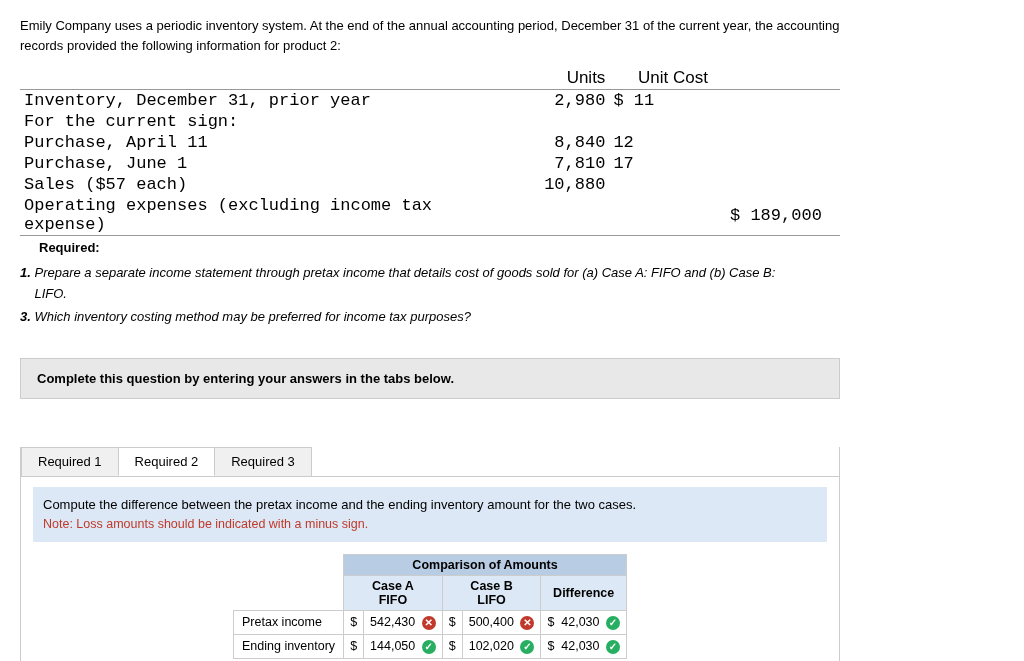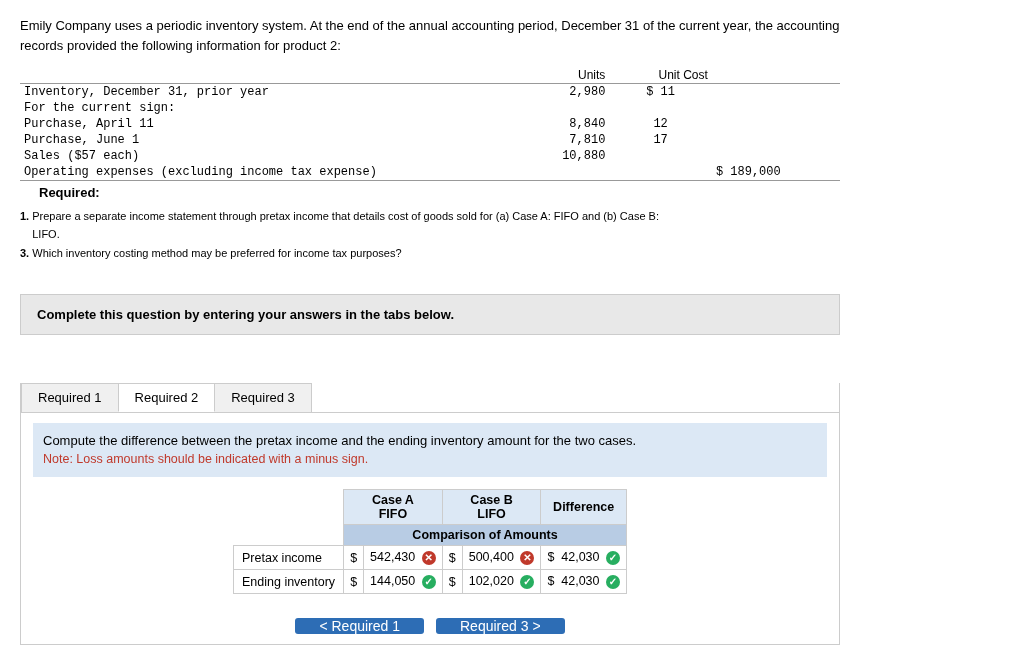--- a/index.html
+++ b/index.html
@@ -14,47 +14,48 @@
     }
     .intro-text {
       font-size: 13px;
       line-height: 1.5;
       margin-bottom: 12px;
     }
     .data-table {
       width: 100%;
       border-collapse: collapse;
       margin-bottom: 4px;
-      font-size: 12px;
+      font-size: 17px;
     }
     .data-table td {
       padding: 1px 4px;
     }
     .data-table .label-col { width: 380px; }
     .data-table .units-col { width: 80px; text-align: right; }
-    .data-table .cost-col { width: 80px; text-align: center; }
-    .data-table .amount-col { width: 100px; text-align: left; }
+    .data-table .cost-col { width: 80px; text-align: left; }
+    .data-table .amount-col { width: 100px; text-align: center; }
     .data-table .header-row td {
       font-weight: normal;
       text-align: right;
       border-bottom: 1px solid #999;
     }
     .data-table .bottom-border td {
       border-bottom: 1px solid #999;
     }
     .required-label {
       font-weight: bold;
       font-size: 13px;
       margin-bottom: 8px;
       padding-left: 19px;
     }
     .instructions {
-      font-size: 11px;
+      font-size: 13px;
       line-height: 1.6;
       margin-bottom: 16px;
+      font-style: italic;
     }
     .instructions p { margin-bottom: 2px; }
     .complete-box {
       background: #e8e8e8;
       border: 1px solid #ccc;
       padding: 12px 16px;
       font-weight: bold;
       font-size: 13px;
       margin-bottom: 8px;
     }
@@ -277,33 +278,33 @@
       <div class="instruction-blue">
         <div>Compute the difference between the pretax income and the ending inventory amount for the two cases.</div>
         <div class="note">Note: Loss amounts should be indicated with a minus sign.</div>
       </div>
 
       <div class="comp-section">
         <table class="comparison-table">
           <thead>
             <tr>
               <td style="border:none; background:#fff;"></td>
+              <td colspan="5" class="table-header-top" style="border:1px solid #ccc;">Comparison of Amounts</td>
+            </tr>
+            <tr>
+              <td style="border:none; background:#fff;"></td>
               <td colspan="2" class="sub-header" style="border:1px solid #ccc;">
                 <span>Case A</span><br>
                 <span>FIFO</span>
               </td>
               <td colspan="2" class="sub-header" style="border:1px solid #ccc;">
                 <span>Case B</span><br>
                 <span>LIFO</span>
               </td>
               <td class="diff-header">Difference</td>
-            </tr>
-            <tr>
-              <td style="border:none; background:#fff;"></td>
-              <td colspan="5" class="table-header-top" style="border:1px solid #ccc;">Comparison of Amounts</td>
             </tr>
           </thead>
           <tbody>
             <tr>
               <td class="row-label">Pretax income</td>
               <td class="value-cell" style="text-align:right; padding:4px 6px;">$</td>
               <td class="value-cell" style="text-align:right; padding:4px 6px;">
                 542,430 <span class="icon-x">✕</span>
               </td>
               <td class="value-cell" style="text-align:right; padding:4px 6px;">$</td>

